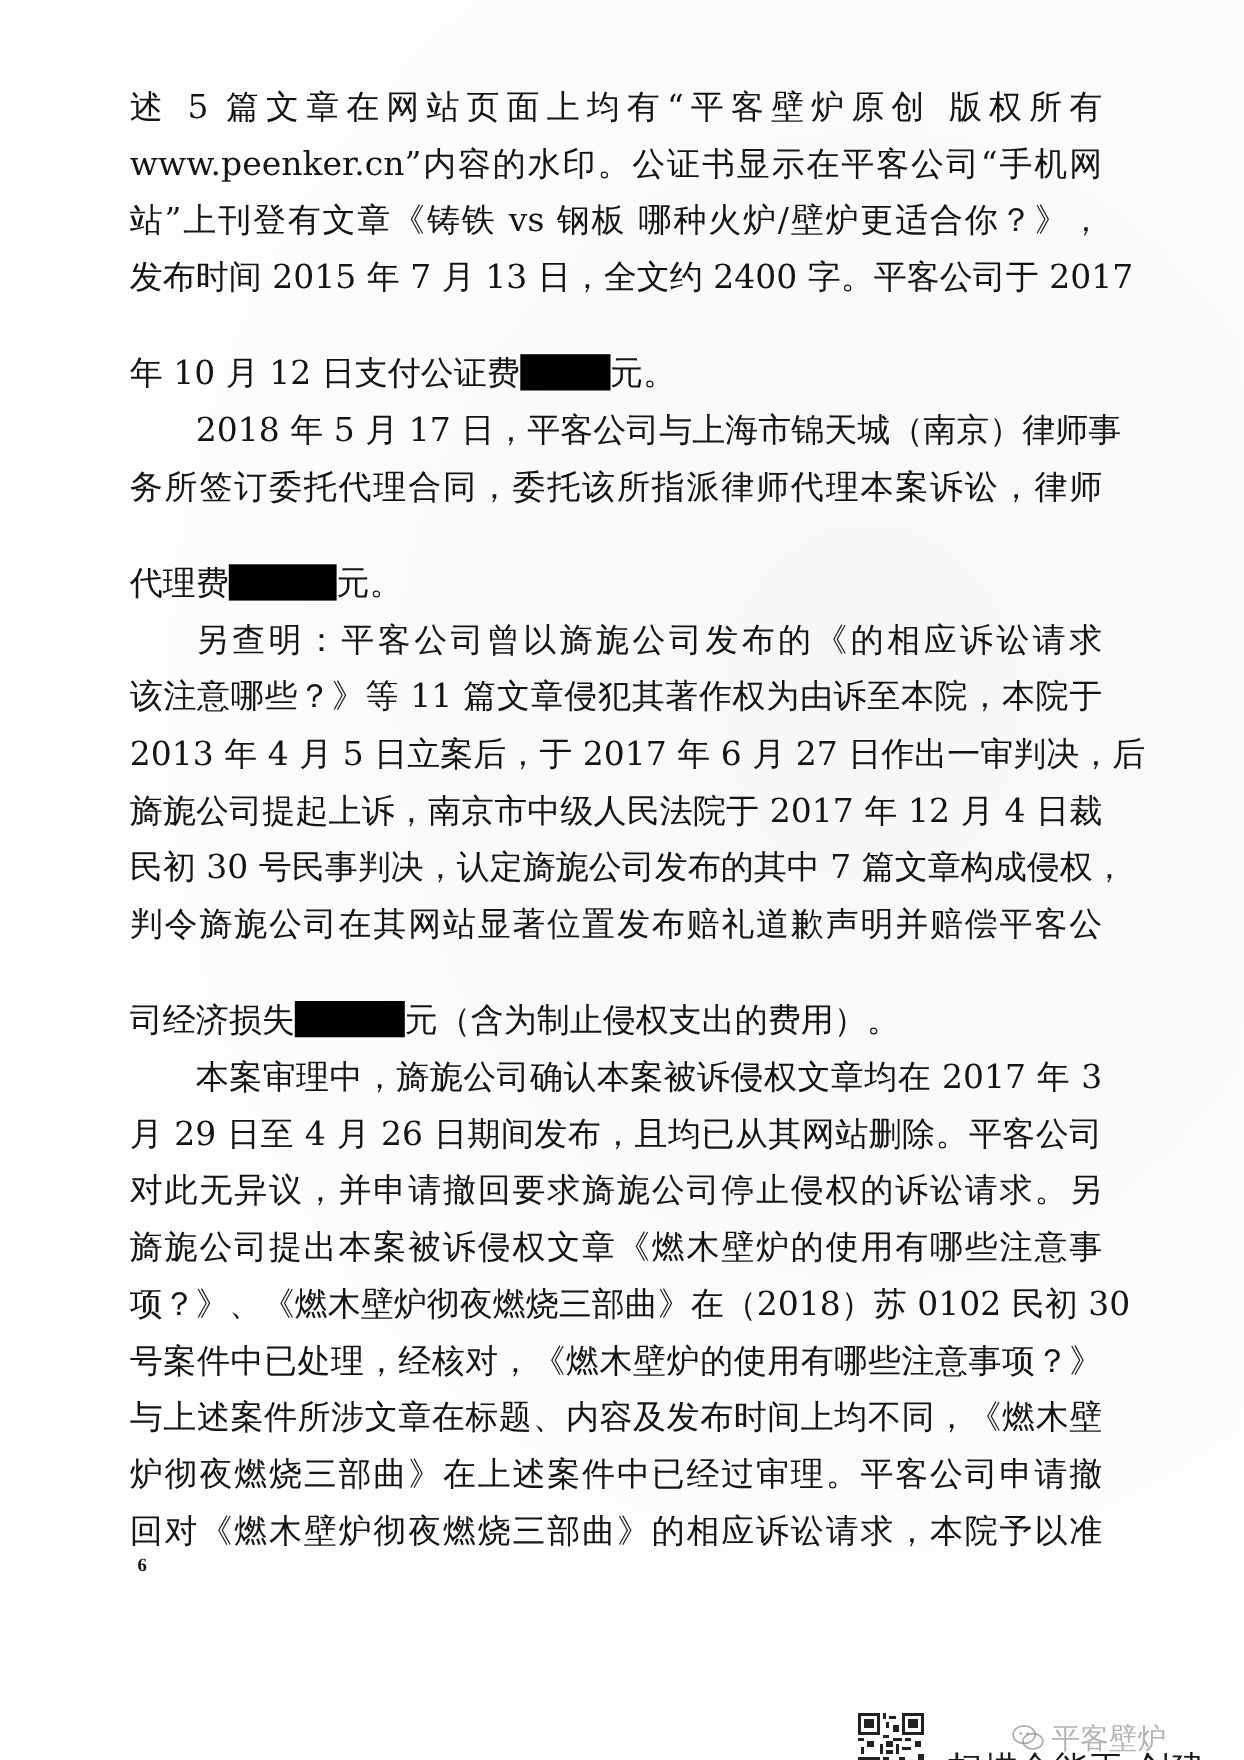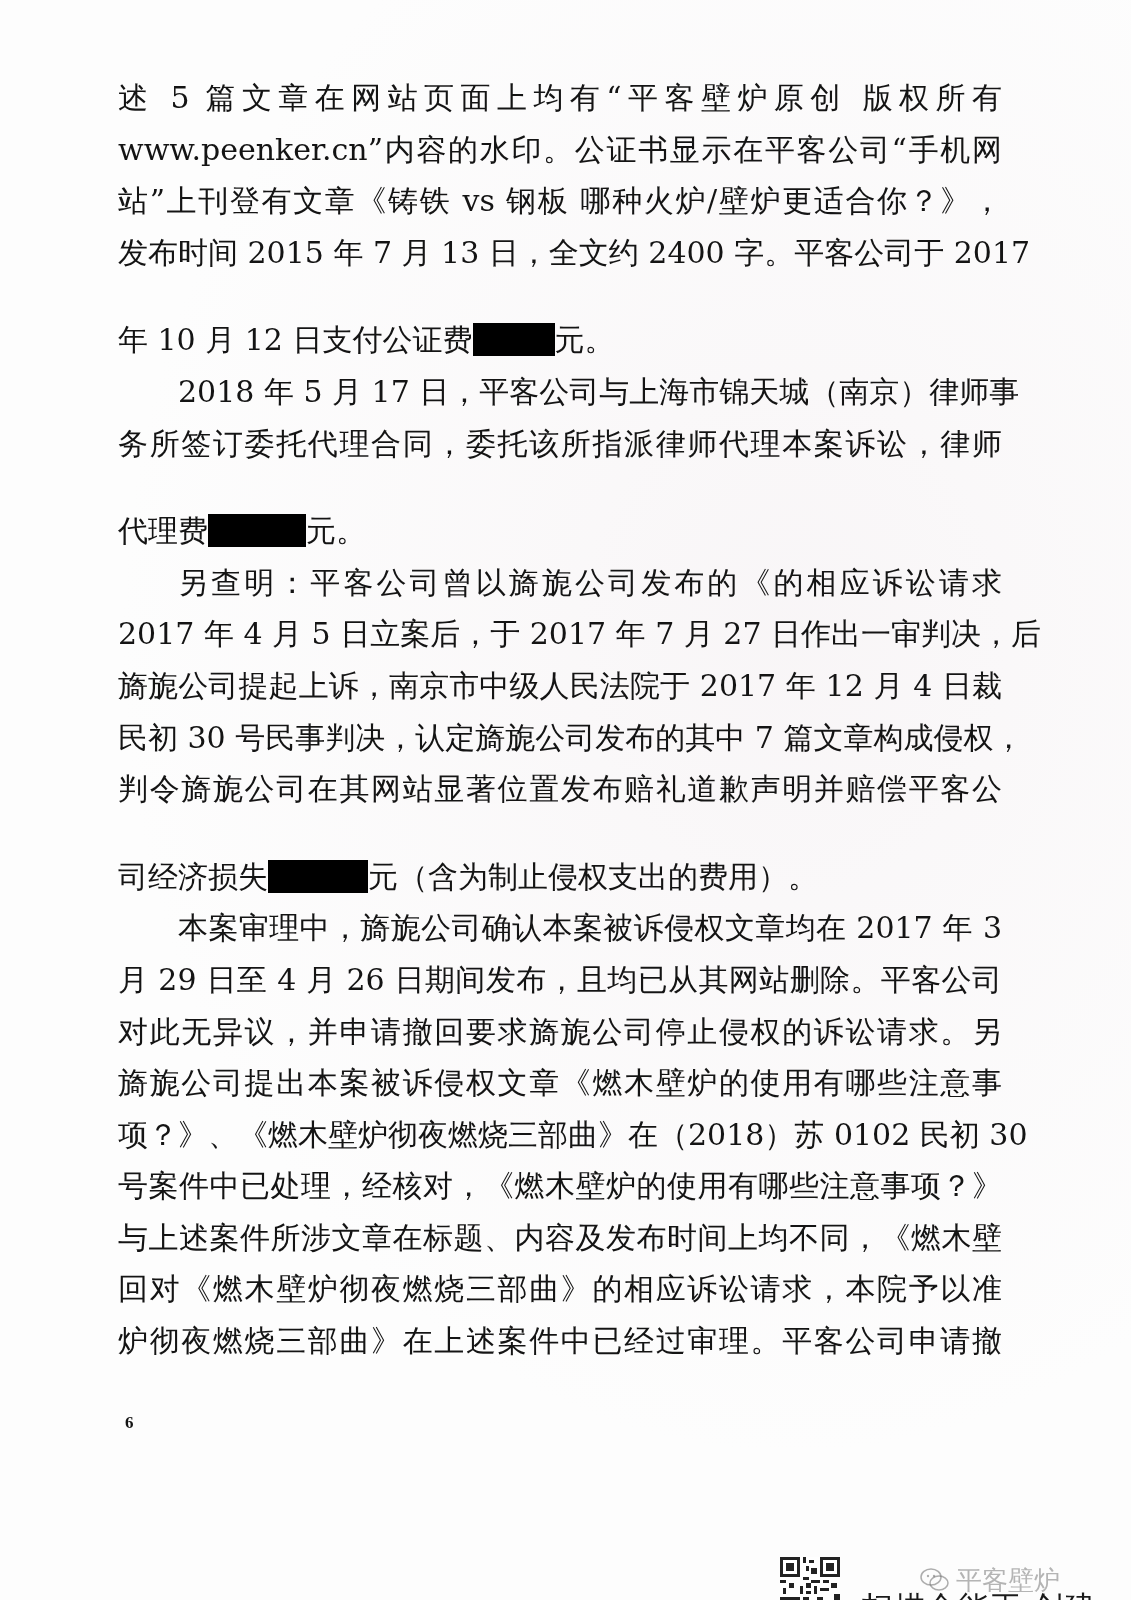--- a/index.html
+++ b/index.html
@@ -85,35 +85,36 @@
     <div class="line"><span>www.peenker.cn”内容的水印。公证书显示在平客公司“手机网</span></div>
     <div class="line"><span>站”上刊登有文章《铸铁 vs 钢板 哪种火炉/壁炉更适合你？》，</span></div>
     <div class="line"><span>发布时间 2015 年 7 月 13 日，全文约 2400 字。平客公司于 2017</span></div>
     <div class="line last"><span>年 10 月 12 日支付公证费</span><span class="redact r1"></span><span>元。</span></div>
 
     <div class="line indent"><span>2018 年 5 月 17 日，平客公司与上海市锦天城（南京）律师事</span></div>
     <div class="line"><span>务所签订委托代理合同，委托该所指派律师代理本案诉讼，律师</span></div>
     <div class="line last"><span>代理费</span><span class="redact r2"></span><span>元。</span></div>
 
     <div class="line indent"><span>另查明：平客公司曾以旖旎公司发布的《的相应诉讼请求</span></div>
-    <div class="line"><span>2017 年 4 月 5 日立案后，于 2017 年 7 月 27 日作出一审判决，后</span></div>
+    <div class="line"><span>该注意哪些？》等 11 篇文章侵犯其著作权为由诉至本院，本院于</span></div>
+    <div class="line"><span>2013 年 4 月 5 日立案后，于 2017 年 6 月 27 日作出一审判决，后</span></div>
     <div class="line"><span>旖旎公司提起上诉，南京市中级人民法院于 2017 年 12 月 4 日裁</span></div>
     <div class="line"><span>民初 30 号民事判决，认定旖旎公司发布的其中 7 篇文章构成侵权，</span></div>
     <div class="line"><span>判令旖旎公司在其网站显著位置发布赔礼道歉声明并赔偿平客公</span></div>
     <div class="line last"><span>司经济损失</span><span class="redact r3"></span><span>元（含为制止侵权支出的费用）。</span></div>
 
     <div class="line indent"><span>本案审理中，旖旎公司确认本案被诉侵权文章均在 2017 年 3</span></div>
     <div class="line"><span>月 29 日至 4 月 26 日期间发布，且均已从其网站删除。平客公司</span></div>
     <div class="line"><span>对此无异议，并申请撤回要求旖旎公司停止侵权的诉讼请求。另</span></div>
     <div class="line"><span>旖旎公司提出本案被诉侵权文章《燃木壁炉的使用有哪些注意事</span></div>
     <div class="line"><span>项？》、《燃木壁炉彻夜燃烧三部曲》在（2018）苏 0102 民初 30</span></div>
     <div class="line"><span>号案件中已处理，经核对，《燃木壁炉的使用有哪些注意事项？》</span></div>
     <div class="line"><span>与上述案件所涉文章在标题、内容及发布时间上均不同，《燃木壁</span></div>
+    <div class="line"><span>炉彻夜燃烧三部曲》在上述案件中已经过审理。平客公司申请撤</span></div>
     <div class="line"><span>回对《燃木壁炉彻夜燃烧三部曲》的相应诉讼请求，本院予以准</span></div>
-    <div class="line"><span>炉彻夜燃烧三部曲》在上述案件中已经过审理。平客公司申请撤</span></div>
   </div>
 
   <div class="page-number">6</div>
 
   <div class="footer">
     <svg class="qr" viewBox="0 0 21 21" shape-rendering="crispEdges">
       <rect x="0" y="0" width="21" height="21" fill="#fff"></rect>
       <g fill="#222">
         <rect x="0" y="0" width="7" height="1"></rect>
           <rect x="0" y="6" width="7" height="1"></rect>

